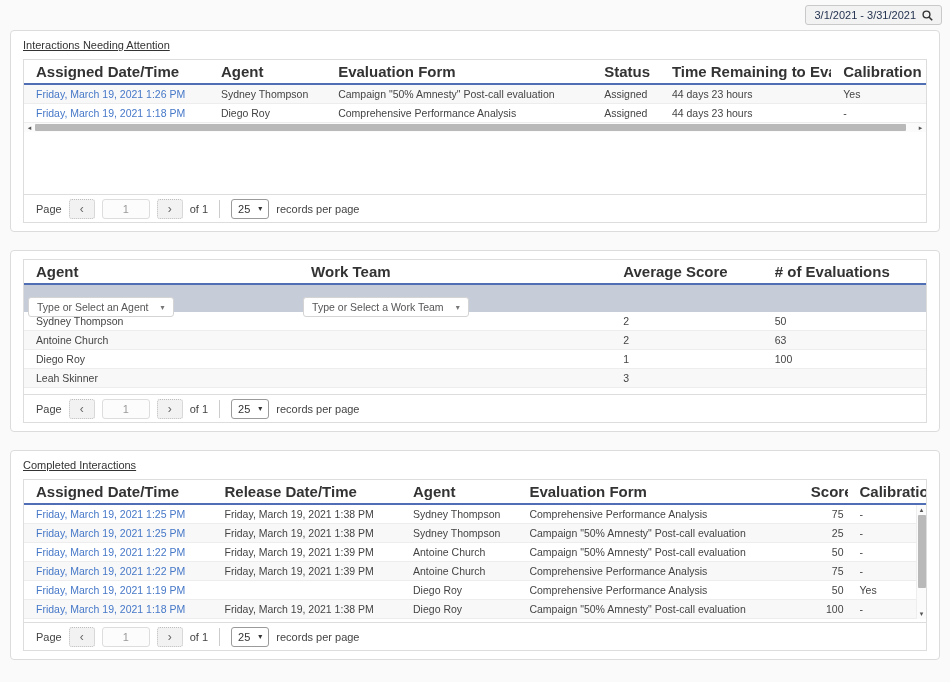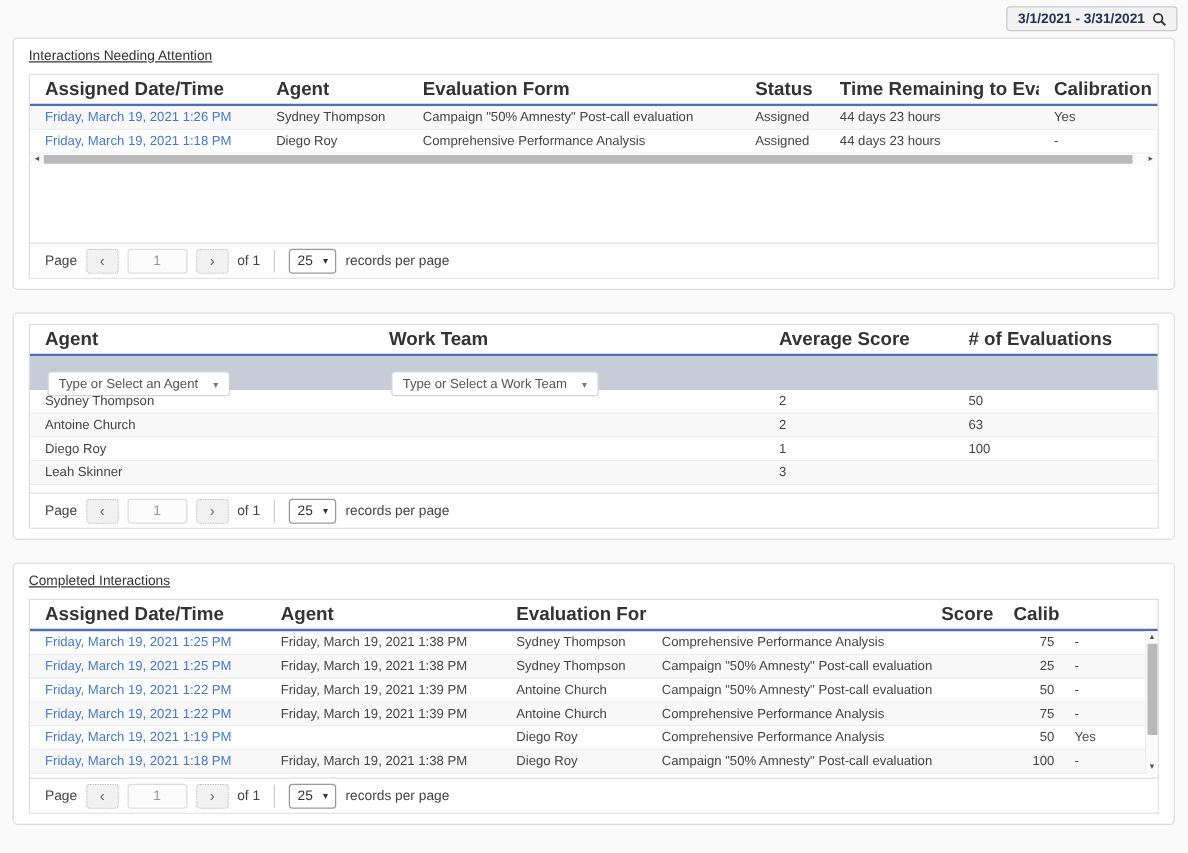--- a/index.html
+++ b/index.html
@@ -8,21 +8,21 @@
     background: #fafafa;
     font-family: "Liberation Sans", sans-serif;
     color: #444;
   }
   
   .topbar { position: relative; height: 30px; }
   .date-btn {
     position: absolute; top: 5px; right: 8px;
     display: inline-flex; align-items: center; gap: 6px;
     background: #f2f2f2; border: 1px solid #c9c9c9; border-radius: 3px;
-    padding: 3px 8px; font-size: 11px; font-weight: bold; color: #243351;
+    padding: 3px 8px; font-size: 11px; font-weight: normal; color: #243351;
     cursor: pointer;
   }
   .date-btn svg { display: block; }
   
   .panel {
     margin: 0 10px; background: #fff;
     border: 1px solid #dcdcdc; border-radius: 4px;
     padding: 8px 12px;
   }
   .panel + .panel { margin-top: 18px; }
@@ -40,21 +40,21 @@
   .trow { height: 19px; align-items: center; border-bottom: 1px solid #ededed; }
   .trow:nth-child(even) { background: #f8f8f8; }
   .cell {
     padding: 0 8px 0 12px; font-size: 10.5px; color: #444;
     white-space: nowrap; overflow: hidden; line-height: 19px;
   }
   .num { text-align: right; padding-right: 4px; }
   .link { color: #4678c8; cursor: pointer; }
   
   .filter-row { height: 27px; background: #c6cdd8; align-items: center; }
-  .fcell { padding: 0 8px 0 14px; overflow: visible; margin-top: 12px; }
+  .fcell { padding: 0 8px 0 4px; overflow: visible; margin-top: 12px; }
   .dropdown {
     display: inline-flex; align-items: center; gap: 12px;
     background: #fff; border: 1px solid #d4d4d4; border-radius: 3px;
     padding: 3px 8px; font-size: 10.5px; color: #555; cursor: pointer;
     white-space: nowrap;
   }
   .dropdown .chev { font-size: 8px; color: #777; }
   
   .hscroll { height: 9px; display: flex; align-items: center; background: #fbfbfb; }
   .hscroll .arr { width: 11px; font-size: 7px; line-height: 9px; color: #555; text-align: center; cursor: pointer; }
@@ -232,20 +232,21 @@
       <span>records per page</span>
     </div>
   </div>
 </div>
 
 <div class="panel" id="p3">
   <div class="panel-title">Completed Interactions</div>
   <div class="tbox">
     <div class="thead g3">
       <div class="cell">Assigned Date/Time</div>
+      <div class="cell">Release Date/Time</div>
       <div class="cell">Agent</div>
       <div class="cell">Evaluation Form</div>
       <div class="cell num">Score</div>
       <div class="cell">Calibration</div>
     </div>
     <div class="rows-wrap">
       <div class="trow g3">
         <div class="cell link">Friday, March 19, 2021 1:25 PM</div>
         <div class="cell">Friday, March 19, 2021 1:38 PM</div>
         <div class="cell">Sydney Thompson</div>

